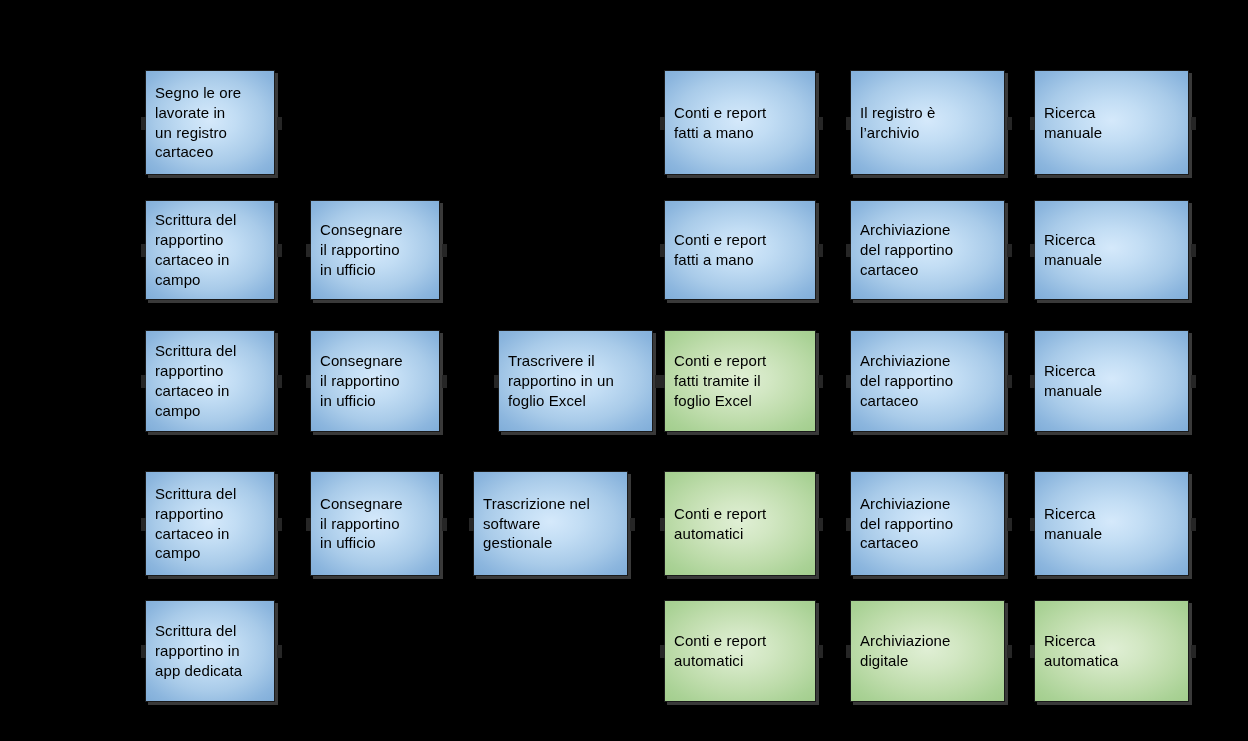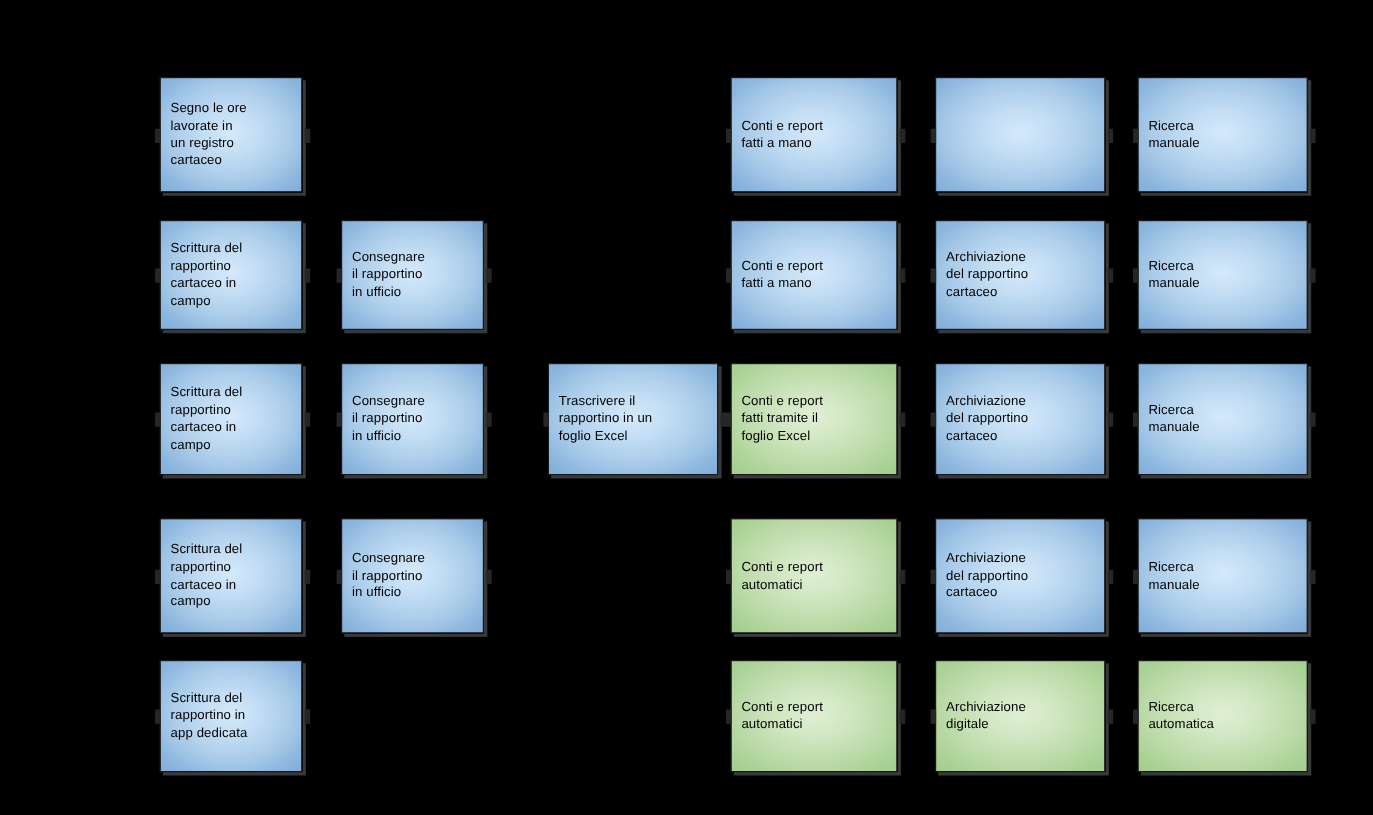--- a/index.html
+++ b/index.html
@@ -32,21 +32,21 @@
     position: relative;
     width: 100%;
     height: 100%;
     box-sizing: border-box;
     border: 1px solid #1a1a1a;
     display: flex;
     align-items: center;
     justify-content: flex-start;
     padding: 0 9px;
     color: #000000;
-    font-size: 12px;
+    font-size: 15px;
     line-height: 1.32;
     letter-spacing: 0.1px;
     text-align: left;
     white-space: pre-line;
     box-shadow: 3px 3px 0 0 rgba(60,60,60,0.95);
   }
 
   .node.blue {
     background-image: radial-gradient(ellipse 78% 78% at 50% 48%,
         #d5e9fb 0%,
@@ -90,21 +90,22 @@
       <div class="node blue"><span class="nub left"></span><span class="nub right"></span><span class="node-label">Segno le ore
 lavorate in
 un registro
 cartaceo</span></div>
     </div>
     <div class="cell" style="left: 664px; top: 70px; width: 152px; height: 105px;">
       <div class="node blue"><span class="nub left"></span><span class="nub right"></span><span class="node-label">Conti e report
 fatti a mano</span></div>
     </div>
     <div class="cell" style="left: 850px; top: 70px; width: 155px; height: 105px;">
-      <div class="node blue"><span class="nub left"></span><span class="nub right"></span></div>
+      <div class="node blue"><span class="nub left"></span><span class="nub right"></span><span class="node-label">Il registro è
+l’archivio</span></div>
     </div>
     <div class="cell" style="left: 1034px; top: 70px; width: 155px; height: 105px;">
       <div class="node blue"><span class="nub left"></span><span class="nub right"></span><span class="node-label">Ricerca
 manuale</span></div>
     </div>
     <div class="cell" style="left: 145px; top: 200px; width: 130px; height: 100px;">
       <div class="node blue"><span class="nub left"></span><span class="nub right"></span><span class="node-label">Scrittura del
 rapportino
 cartaceo in
 campo</span></div>
@@ -161,20 +162,25 @@
       <div class="node blue"><span class="nub left"></span><span class="nub right"></span><span class="node-label">Scrittura del
 rapportino
 cartaceo in
 campo</span></div>
     </div>
     <div class="cell" style="left: 310px; top: 471px; width: 130px; height: 105px;">
       <div class="node blue"><span class="nub left"></span><span class="nub right"></span><span class="node-label">Consegnare
 il rapportino
 in ufficio</span></div>
     </div>
+    <div class="cell" style="left: 473px; top: 471px; width: 155px; height: 105px;">
+      <div class="node blue"><span class="nub left"></span><span class="nub right"></span><span class="node-label">Trascrizione nel
+software
+gestionale</span></div>
+    </div>
     <div class="cell" style="left: 664px; top: 471px; width: 152px; height: 105px;">
       <div class="node green"><span class="nub left"></span><span class="nub right"></span><span class="node-label">Conti e report
 automatici</span></div>
     </div>
     <div class="cell" style="left: 850px; top: 471px; width: 155px; height: 105px;">
       <div class="node blue"><span class="nub left"></span><span class="nub right"></span><span class="node-label">Archiviazione
 del rapportino
 cartaceo</span></div>
     </div>
     <div class="cell" style="left: 1034px; top: 471px; width: 155px; height: 105px;">

